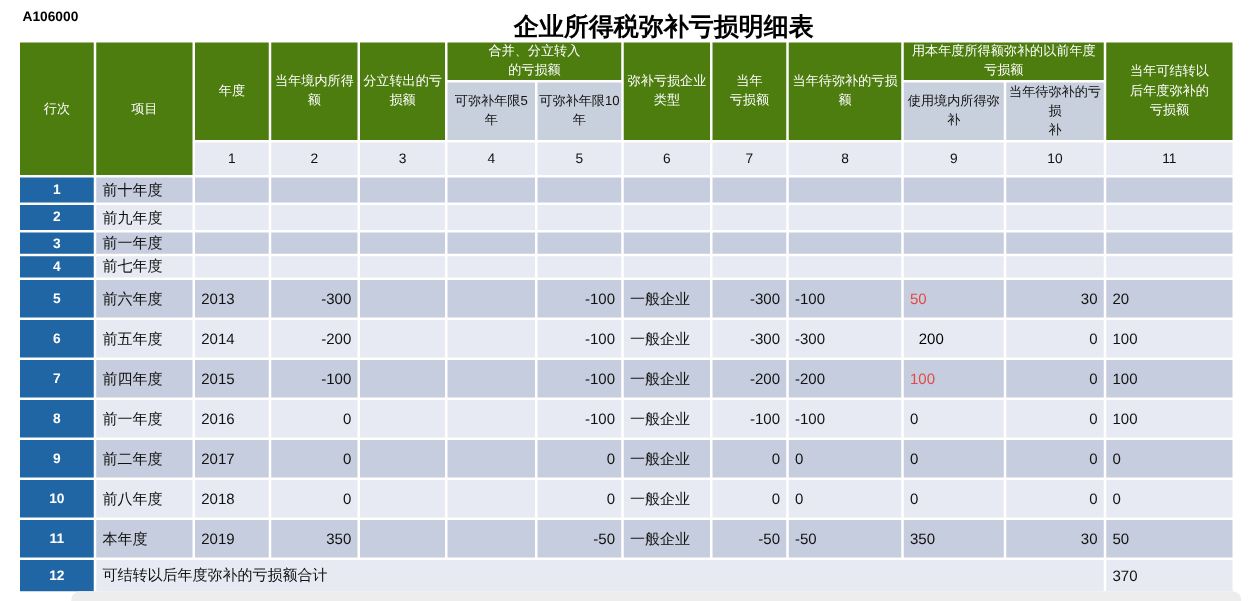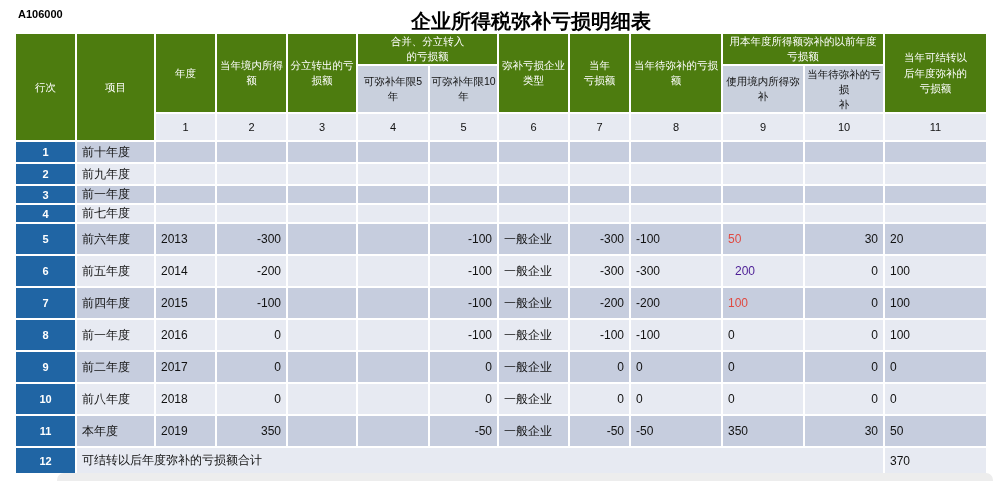--- a/index.html
+++ b/index.html
@@ -191,21 +191,21 @@
       <td class="rn">6</td>
       <td class="ac">前五年度</td>
       <td class="ac">2014</td>
       <td class="ar">-200</td>
       <td class="ar"></td>
       <td class="ar"></td>
       <td class="ar">-100</td>
       <td class="al">一般企业</td>
       <td class="ar">-300</td>
       <td class="al">-300</td>
-      <td class="al" style="color: #4c1d95; padding-left: 12px;">200</td>
+      <td class="al" style="color: #000000; padding-left: 12px;">200</td>
       <td class="ar">0</td>
       <td class="al">100</td>
     </tr>
     <tr>
       <td class="rn">7</td>
       <td class="ac">前四年度</td>
       <td class="ac">2015</td>
       <td class="ar">-100</td>
       <td class="ar"></td>
       <td class="ar"></td>

